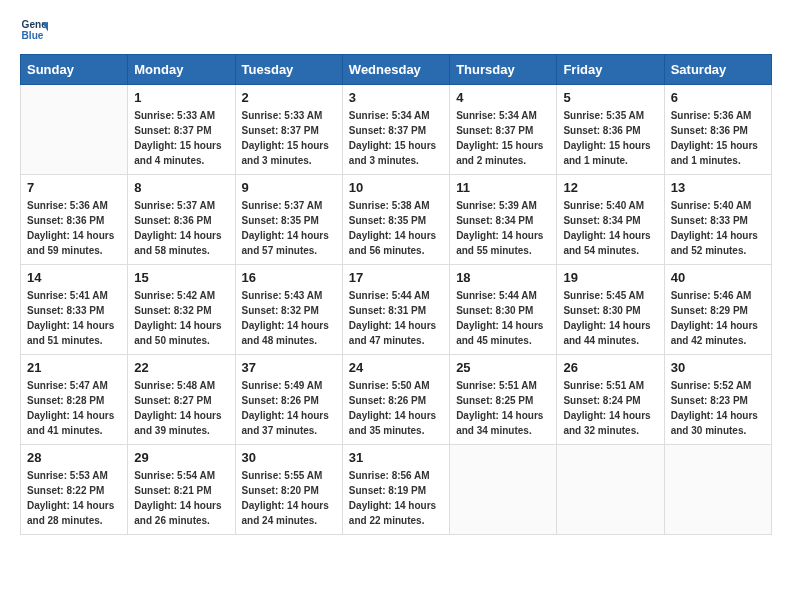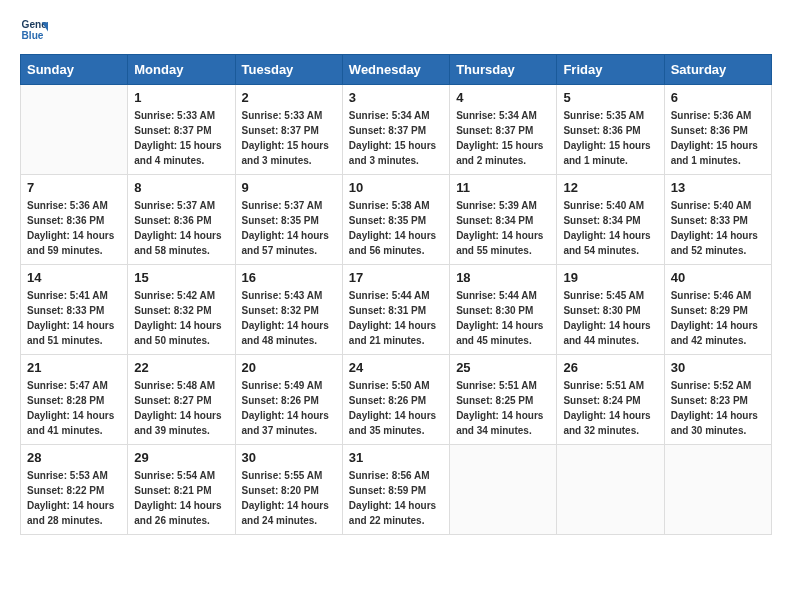--- a/index.html
+++ b/index.html
@@ -263,21 +263,21 @@
             <div>Daylight: 14 hours</div>
             <div>and 48 minutes.</div>
           </div>
         </td>
         <td>
           <div class="day-number">17</div>
           <div class="day-info">
             <div>Sunrise: 5:44 AM</div>
             <div>Sunset: 8:31 PM</div>
             <div>Daylight: 14 hours</div>
-            <div>and 21 minutes.</div>
+            <div>and 47 minutes.</div>
           </div>
         </td>
         <td>
           <div class="day-number">18</div>
           <div class="day-info">
             <div>Sunrise: 5:44 AM</div>
             <div>Sunset: 8:30 PM</div>
             <div>Daylight: 14 hours</div>
             <div>and 45 minutes.</div>
           </div>
@@ -314,21 +314,21 @@
         <td>
           <div class="day-number">22</div>
           <div class="day-info">
             <div>Sunrise: 5:48 AM</div>
             <div>Sunset: 8:27 PM</div>
             <div>Daylight: 14 hours</div>
             <div>and 39 minutes.</div>
           </div>
         </td>
         <td>
-          <div class="day-number">20</div>
+          <div class="day-number">37</div>
           <div class="day-info">
             <div>Sunrise: 5:49 AM</div>
             <div>Sunset: 8:26 PM</div>
             <div>Daylight: 14 hours</div>
             <div>and 37 minutes.</div>
           </div>
         </td>
         <td>
           <div class="day-number">24</div>
           <div class="day-info">
@@ -391,21 +391,21 @@
             <div>Sunrise: 5:55 AM</div>
             <div>Sunset: 8:20 PM</div>
             <div>Daylight: 14 hours</div>
             <div>and 24 minutes.</div>
           </div>
         </td>
         <td>
           <div class="day-number">31</div>
           <div class="day-info">
             <div>Sunrise: 8:56 AM</div>
-            <div>Sunset: 8:59 PM</div>
+            <div>Sunset: 8:19 PM</div>
             <div>Daylight: 14 hours</div>
             <div>and 22 minutes.</div>
           </div>
         </td>
         <td class="empty-cell"></td>
         <td class="empty-cell"></td>
         <td class="empty-cell"></td>
       </tr>
     </tbody>
 </table>

